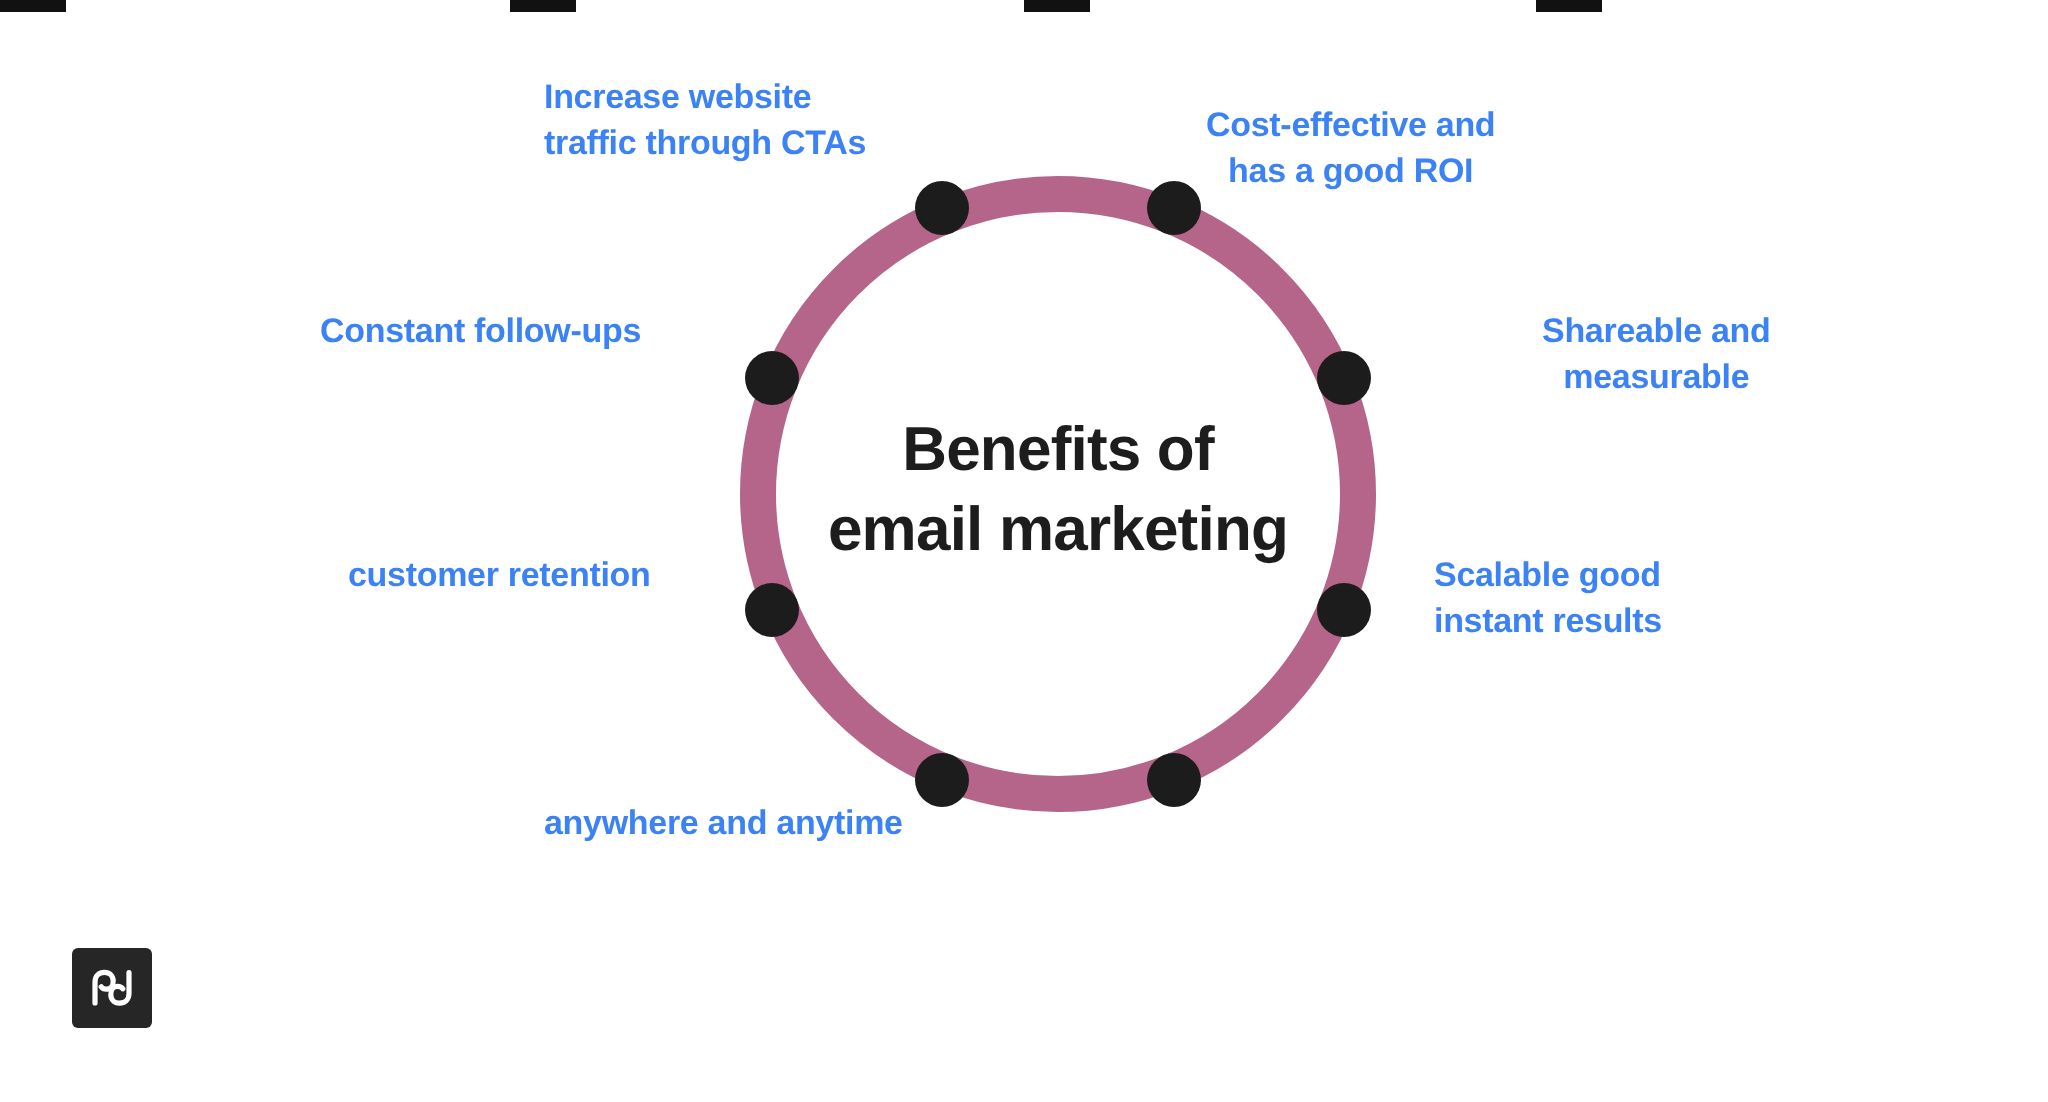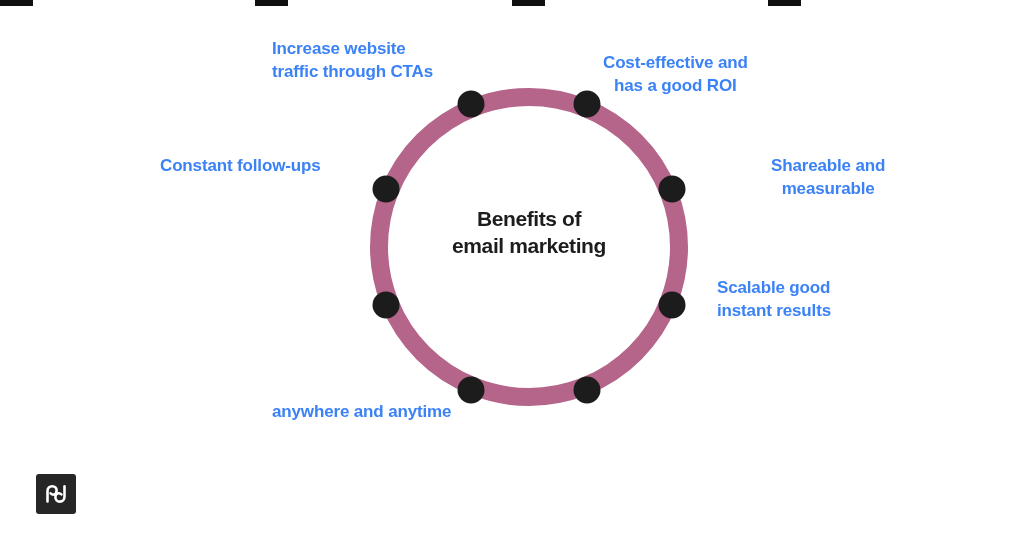--- a/index.html
+++ b/index.html
@@ -48,21 +48,21 @@
     height: 551px;
   }
 
   
   #center-title {
     position: absolute;
     left: 369px;
     top: 205px;
     width: 320px;
     text-align: center;
-    font-size: 21px;
+    font-size: 31px;
     line-height: 1.30;
     font-weight: bold;
     color: #1d1d1d;
     letter-spacing: -0.4px;
   }
   #center-title .ct-line {
     display: block;
     white-space: nowrap;
   }
 
@@ -156,20 +156,21 @@
   </div>
 
   <div class="node-label lbl-pos-4">
   </div>
 
   <div class="node-label lbl-pos-5">
     <span class="nl-line">anywhere and anytime</span>
   </div>
 
   <div class="node-label lbl-pos-6">
+    <span class="nl-line">customer retention</span>
   </div>
 
   <div class="node-label lbl-pos-7">
     <span class="nl-line">Constant follow-ups</span>
   </div>
 
 </div>
 
 <div id="brand-logo">
   <svg width="40" height="40" viewBox="0 0 40 40">

